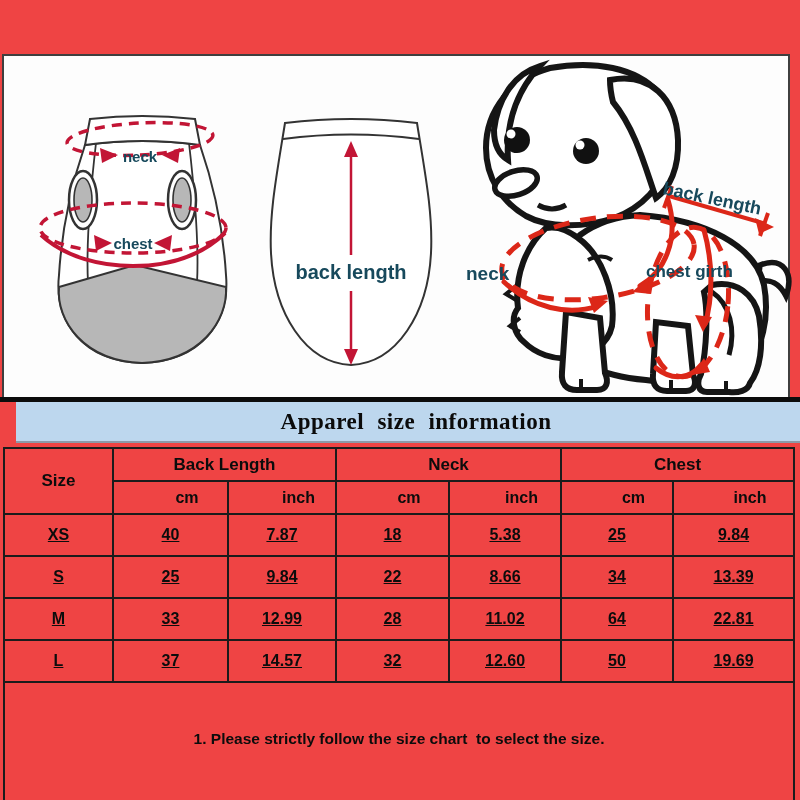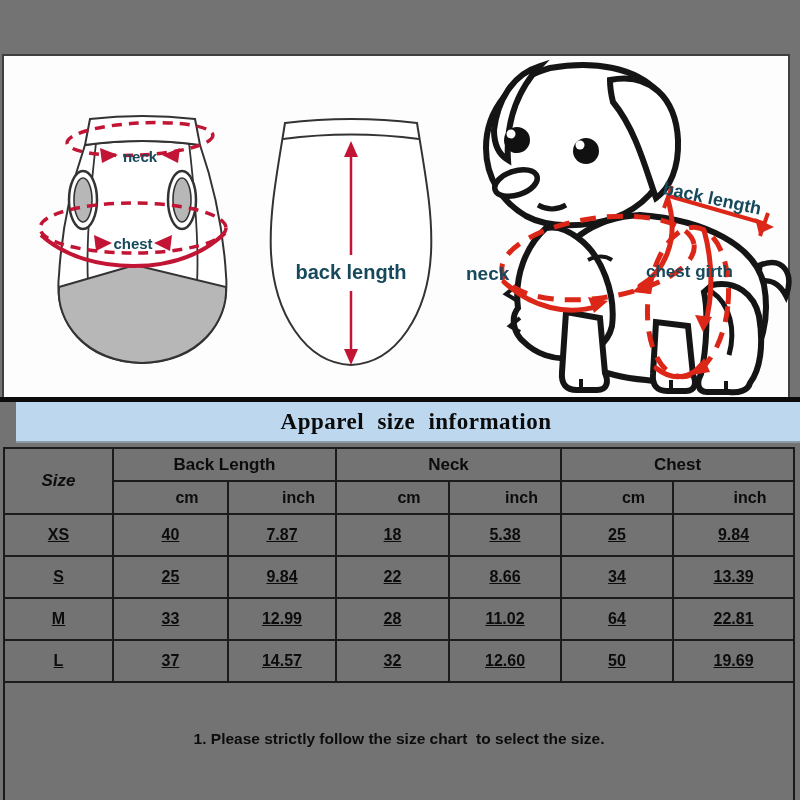--- a/index.html
+++ b/index.html
@@ -1,17 +1,17 @@
 <!DOCTYPE html>
 <html><head>
 <meta charset="utf-8">
 <style>
   html,body{margin:0;padding:0;background:#ffffff;}
   .stage{
-    position:relative;width:800px;height:800px;background:#737373;
+    position:relative;width:800px;height:800px;background:#ef4444;
     font-family:"Liberation Sans","DejaVu Sans",sans-serif;overflow:hidden;
   }
   .frame{
     position:absolute;left:2px;top:54px;width:788px;height:343px;
     border:2px solid #3f3f3f;border-bottom:none;box-sizing:border-box;background:#fdfdfd;
   }
   .svg-abs{position:absolute;}
   svg text{
     font-family:"Liberation Sans","DejaVu Sans",sans-serif;
     font-weight:bold;fill:#17495c;
@@ -32,21 +32,21 @@
   table.size-table{
     border-collapse:collapse;table-layout:fixed;width:790px;
   }
   table.size-table td{
     border:2px solid #1b1b1b;text-align:center;vertical-align:middle;
     font-weight:bold;color:#0c0c0c;padding:0;
   }
   tr.group-row td{height:31px;font-size:17px;}
   tr.unit-row td{height:31px;font-size:16px;padding-left:33px;}
   tr.data-row td{height:40px;font-size:16px;text-decoration:underline;}
-  td.corner-cell{font-size:17px;font-style:italic;}
+  td.corner-cell{font-size:17px;}
   td.notes-cell{
     height:56px;text-align:left;vertical-align:top;
     font-size:15.5px;line-height:1.45;padding:3px 5px;white-space:pre-wrap;
   }
 </style>
 </head>
 <body>
 
 <div class="stage">
 

